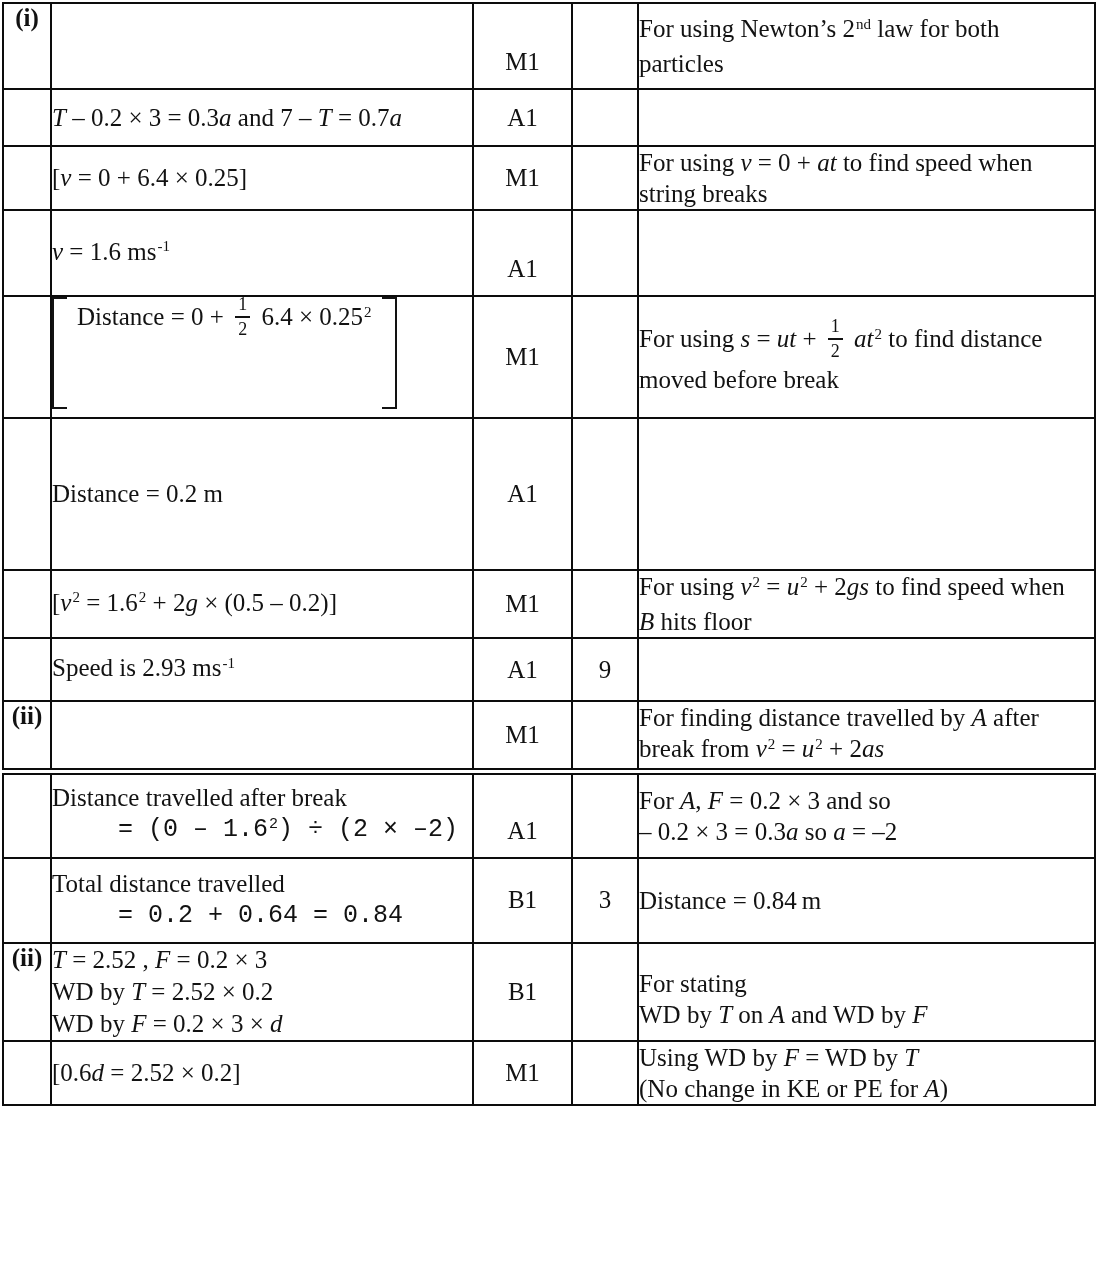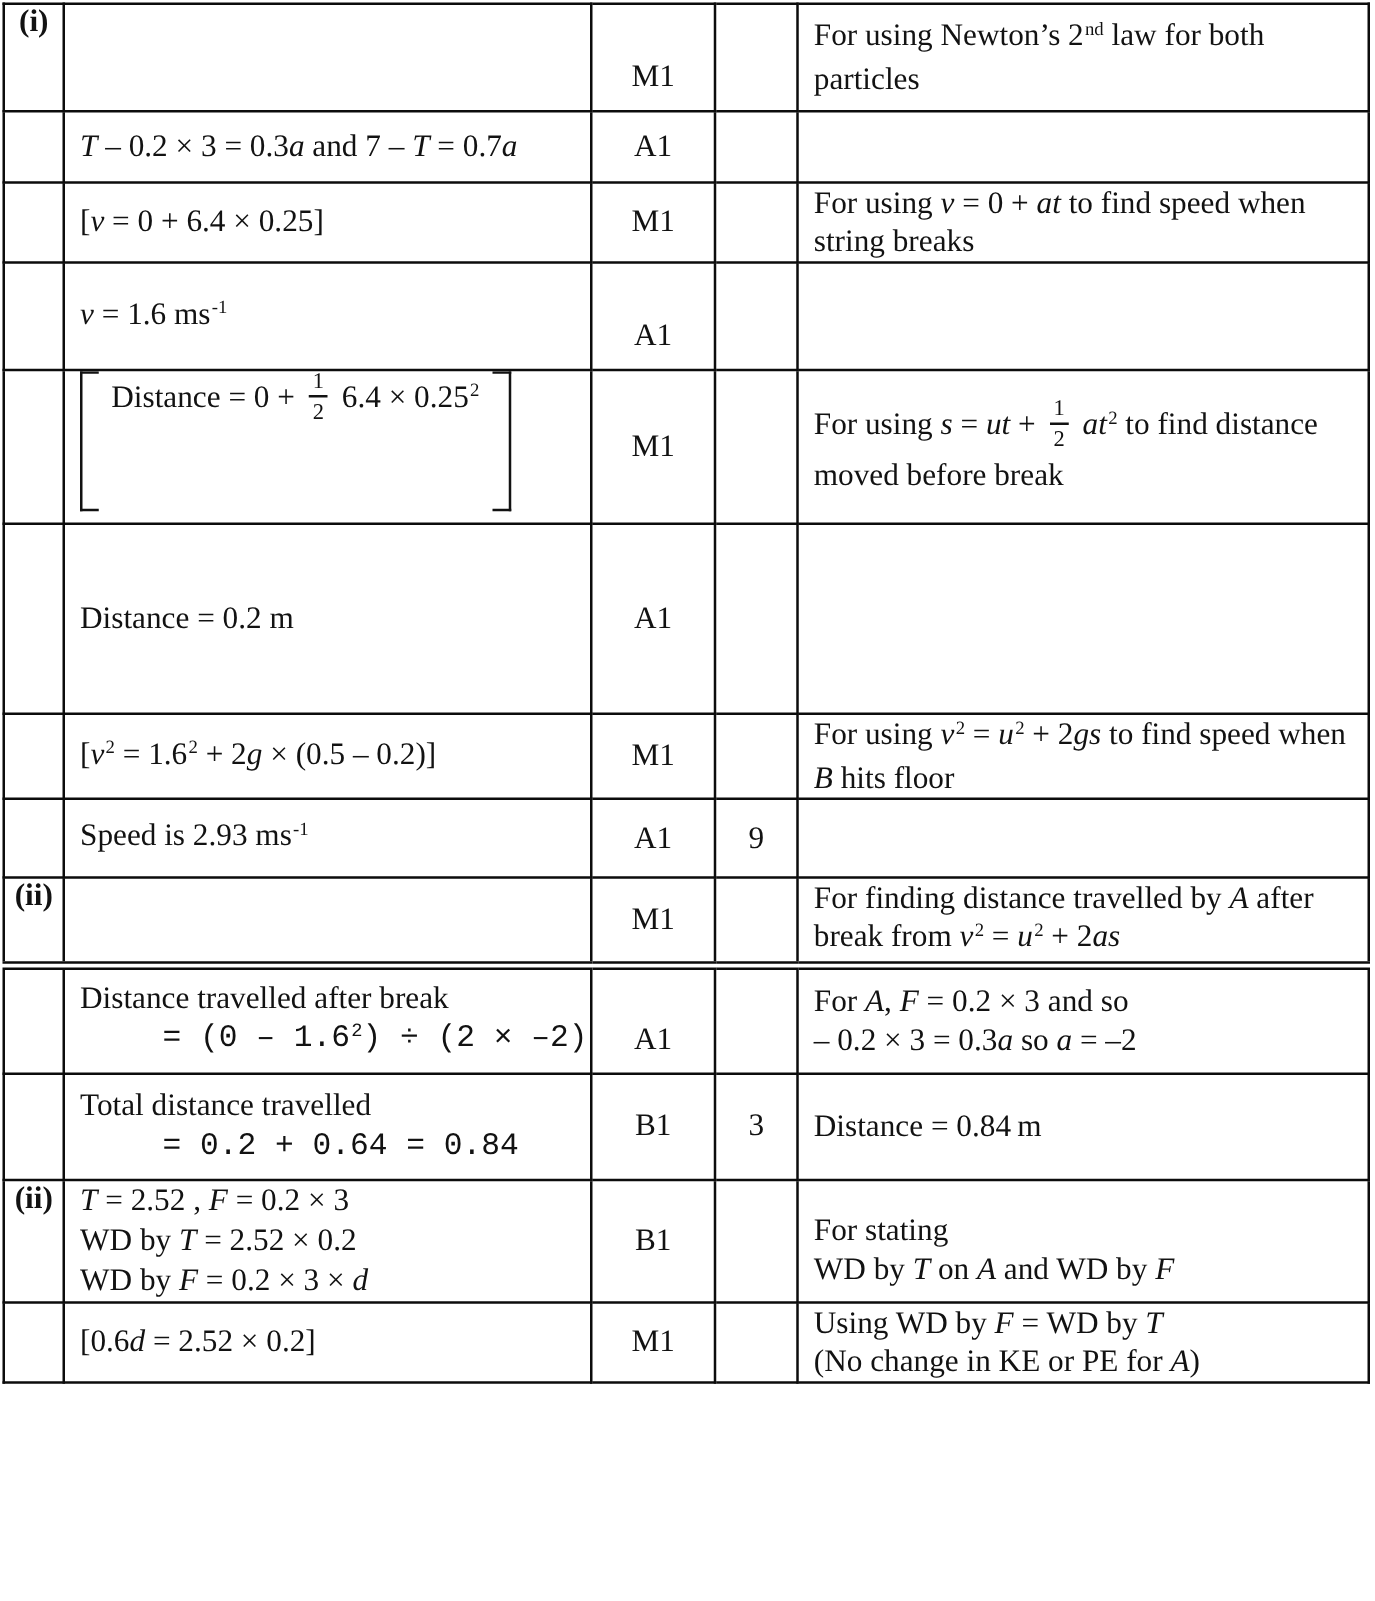--- a/index.html
+++ b/index.html
@@ -68,21 +68,21 @@
   #ms tbody tr:nth-child(1) .c-mark,
   #ms tbody tr:nth-child(4) .c-mark,
   #ms tbody tr:nth-child(10) .c-mark,
   #ms tbody tr:nth-child(14) .c-mark,
   #ms tbody tr:nth-child(15) .c-mark{
     vertical-align:bottom; padding-bottom:12px;
   }
   #ms tbody tr:nth-child(12) .c-comm{ vertical-align:bottom; padding-bottom:10px; }
   #ms tbody tr:nth-child(14) .c-comm{ vertical-align:top; padding-top:12px; }
 
-  .line{ white-space:nowrap;margin-left:12px; }
+  .line{ white-space:nowrap; }
   .indent{ padding-left:66px;font-family:Liberation Mono, monospace; }
 
   sup{
     font-size:0.6em;
     vertical-align:baseline;
     position:relative; top:-0.55em;
     margin-left:1px;
   }
   i{ font-style:italic; }
 

